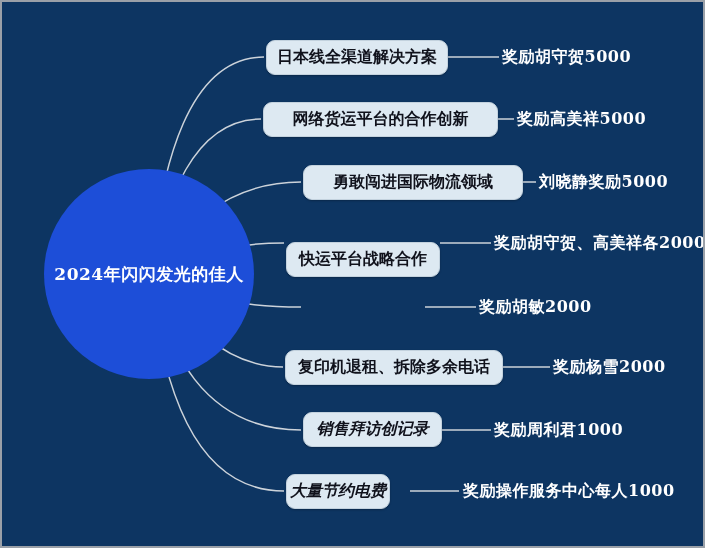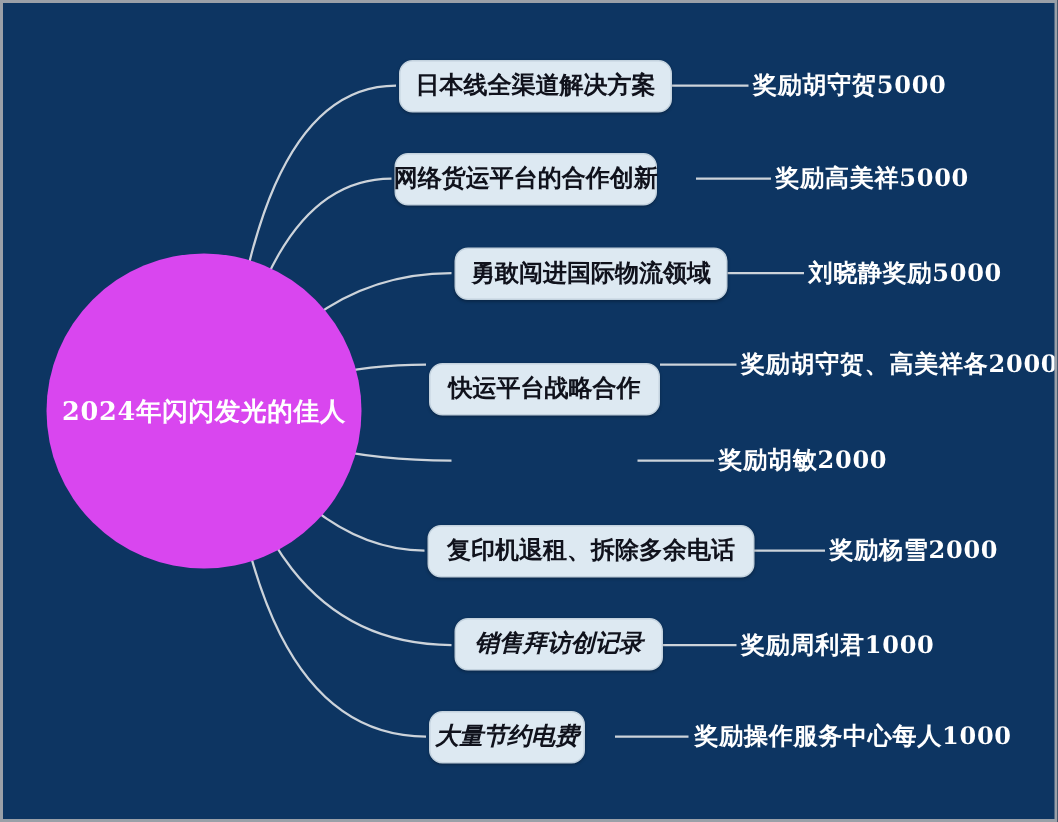--- a/index.html
+++ b/index.html
@@ -8,22 +8,22 @@
     width:705px;height:548px;
     background:#0d3562;
     border:2px solid #9aa0a8;
     box-sizing:border-box;
     overflow:hidden;
     font-family:"DejaVu Serif","Liberation Serif",serif;
   }
   .links{position:absolute;left:0;top:0;width:705px;height:548px;z-index:1;}
   .links path,.links line{stroke:#ccd3da;stroke-width:1.5;fill:none;}
   .center-topic{
-    position:absolute;left:29px;top:167px;width:210px;height:210px;
-    border-radius:50%;background:#d946ef;z-index:2;
+    position:absolute;left:42px;top:167px;width:210px;height:210px;
+    border-radius:50%;background:#1d4ed8;z-index:2;
     display:flex;align-items:center;justify-content:center;
     cursor:default;
   }
   .center-topic .label{
     color:#ffffff;font-weight:bold;font-size:17px;letter-spacing:0.5px;
     text-align:center;white-space:nowrap;
   }
   .topic{
     position:absolute;height:35px;z-index:3;
     background:#dde9f2;border:1px solid #c3d2de;border-radius:9px;
@@ -32,22 +32,22 @@
     font-weight:bold;font-size:16px;color:#10121c;
     white-space:nowrap;box-shadow:0 1px 2px rgba(0,0,0,0.25);
   }
   .reward{
     position:absolute;z-index:3;
     color:#ffffff;font-weight:bold;font-size:16px;line-height:20px;
     white-space:nowrap;letter-spacing:0.5px;
   }
   
   .t0{left:264px;top:38px;width:182px;}
-  .t1{left:261px;top:100px;width:175px;}
-  .t2{left:301px;top:163px;width:182px;}
+  .t1{left:261px;top:100px;width:235px;}
+  .t2{left:301px;top:163px;width:220px;}
   .t3{left:284px;top:240px;width:154px;}
   .t4{left:301px;top:288px;width:122px;}
   .t5{left:283px;top:348px;width:218px;}
   .t6{left:301px;top:410px;width:139px;font-style:italic;}
   .t7{left:284px;top:472px;width:104px;font-style:italic;}
   
   .r0{left:500px;top:45px;}
   .r1{left:515px;top:107px;}
   .r2{left:537px;top:170px;}
   .r3{left:492px;top:231px;}

